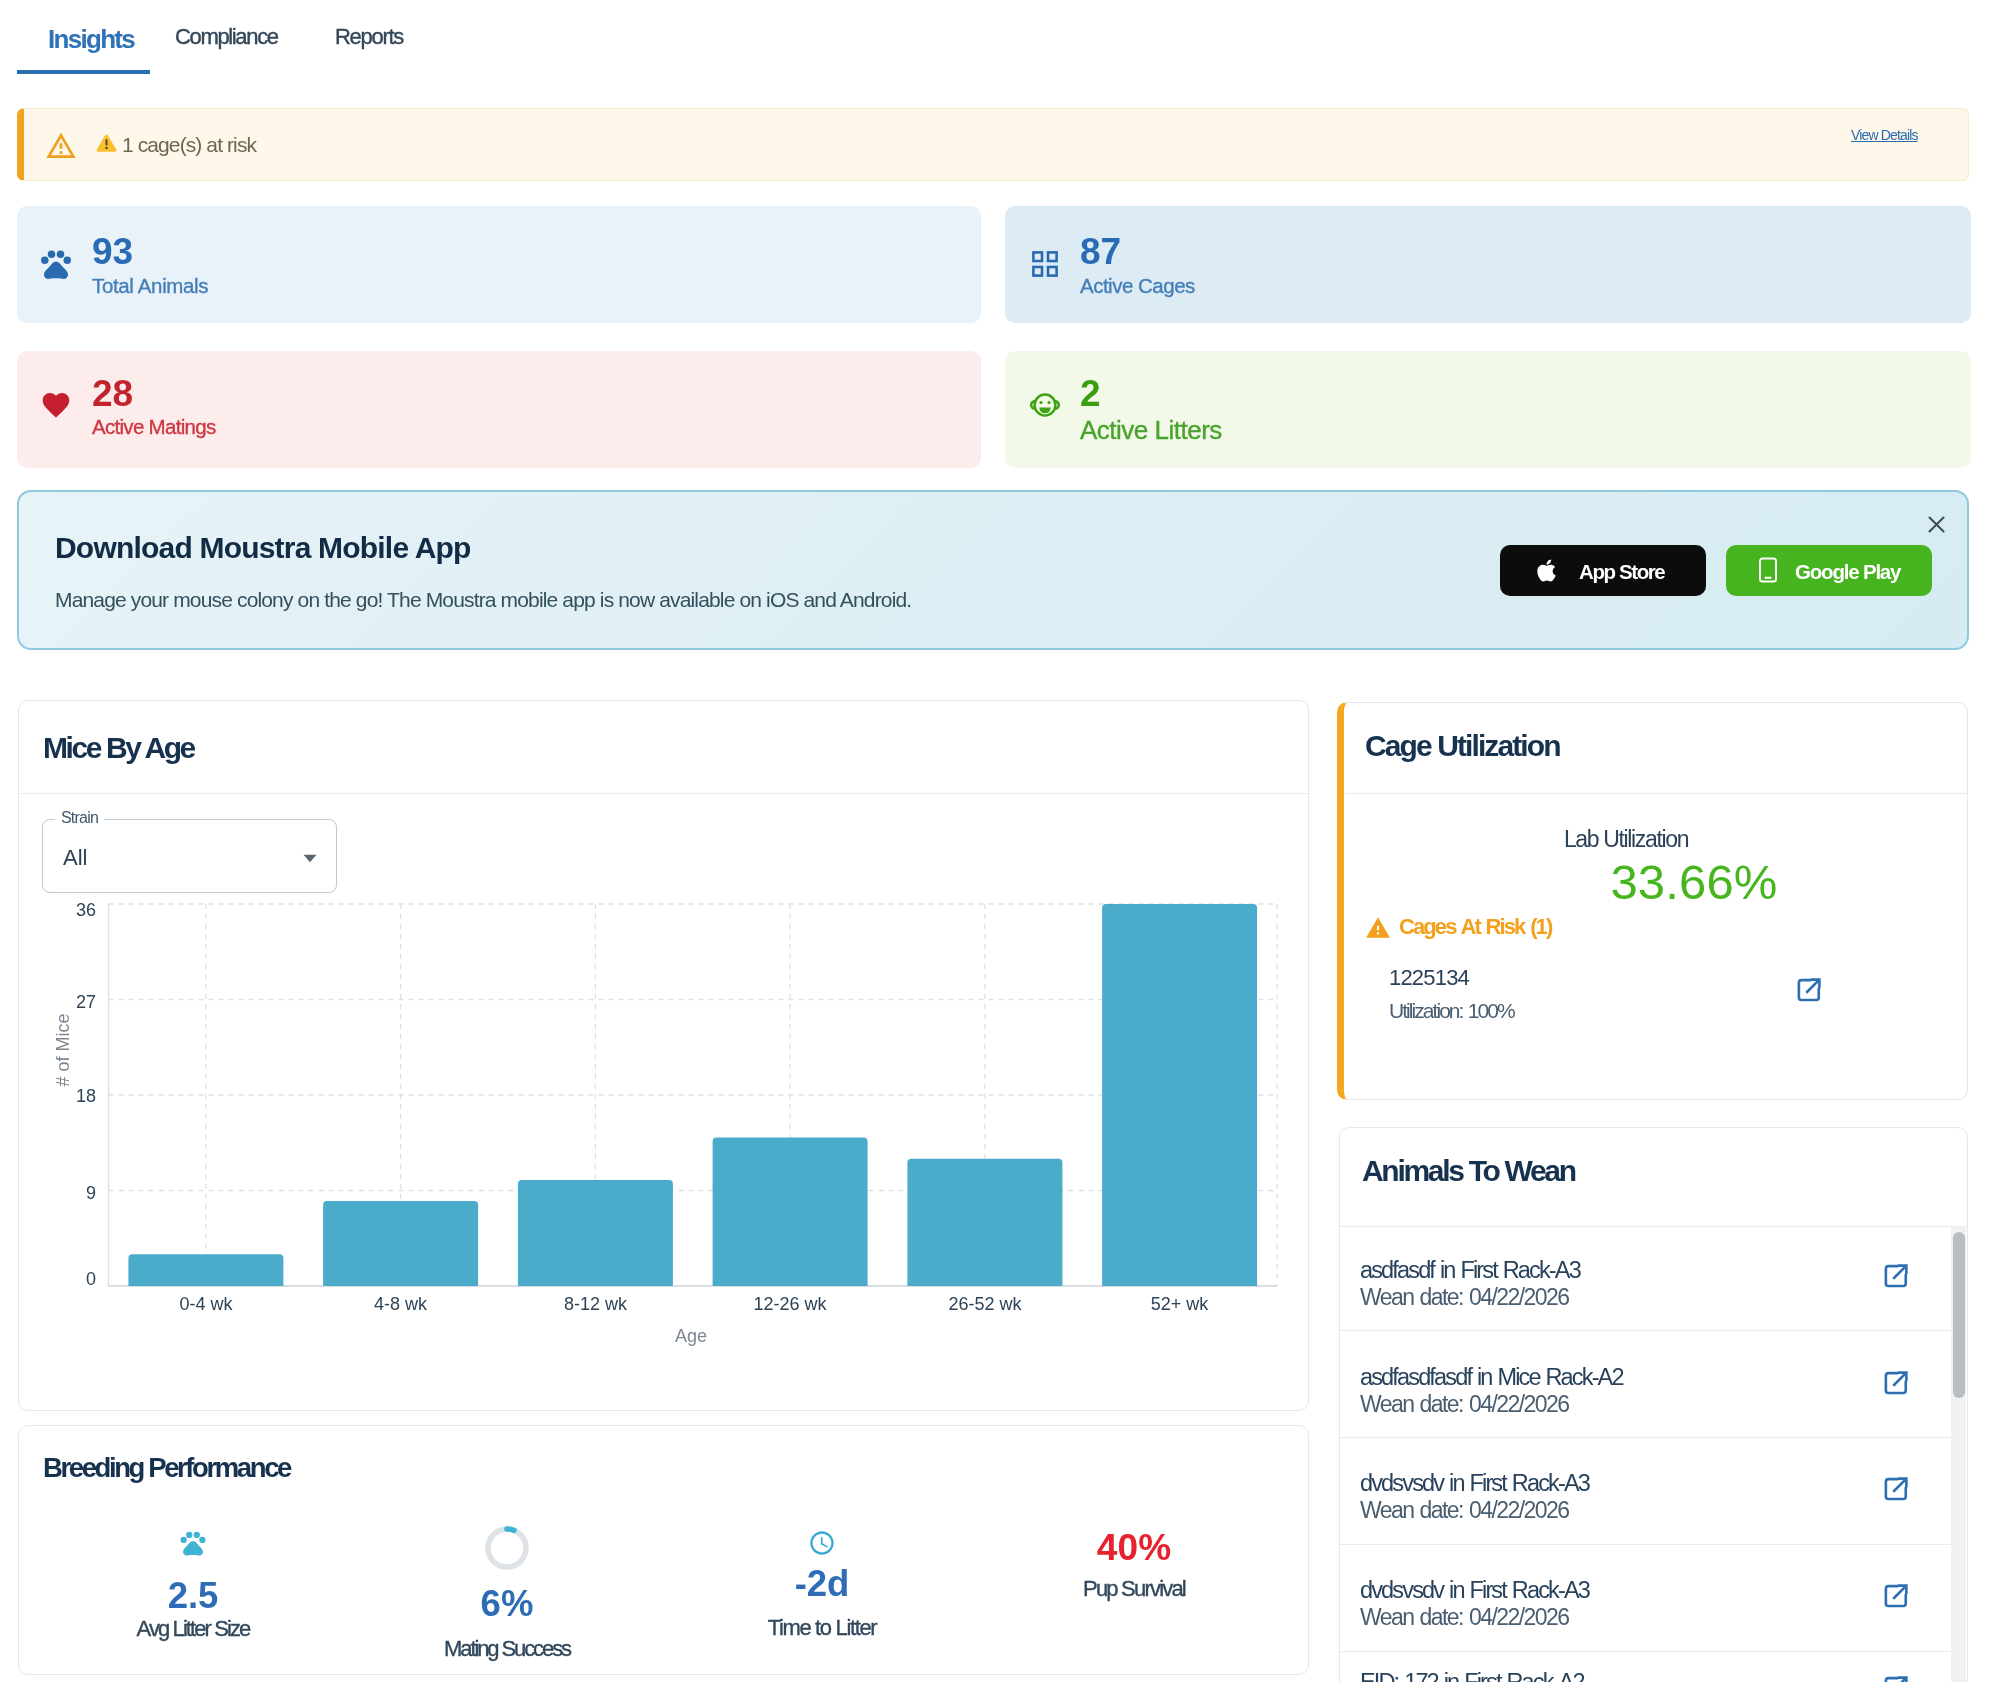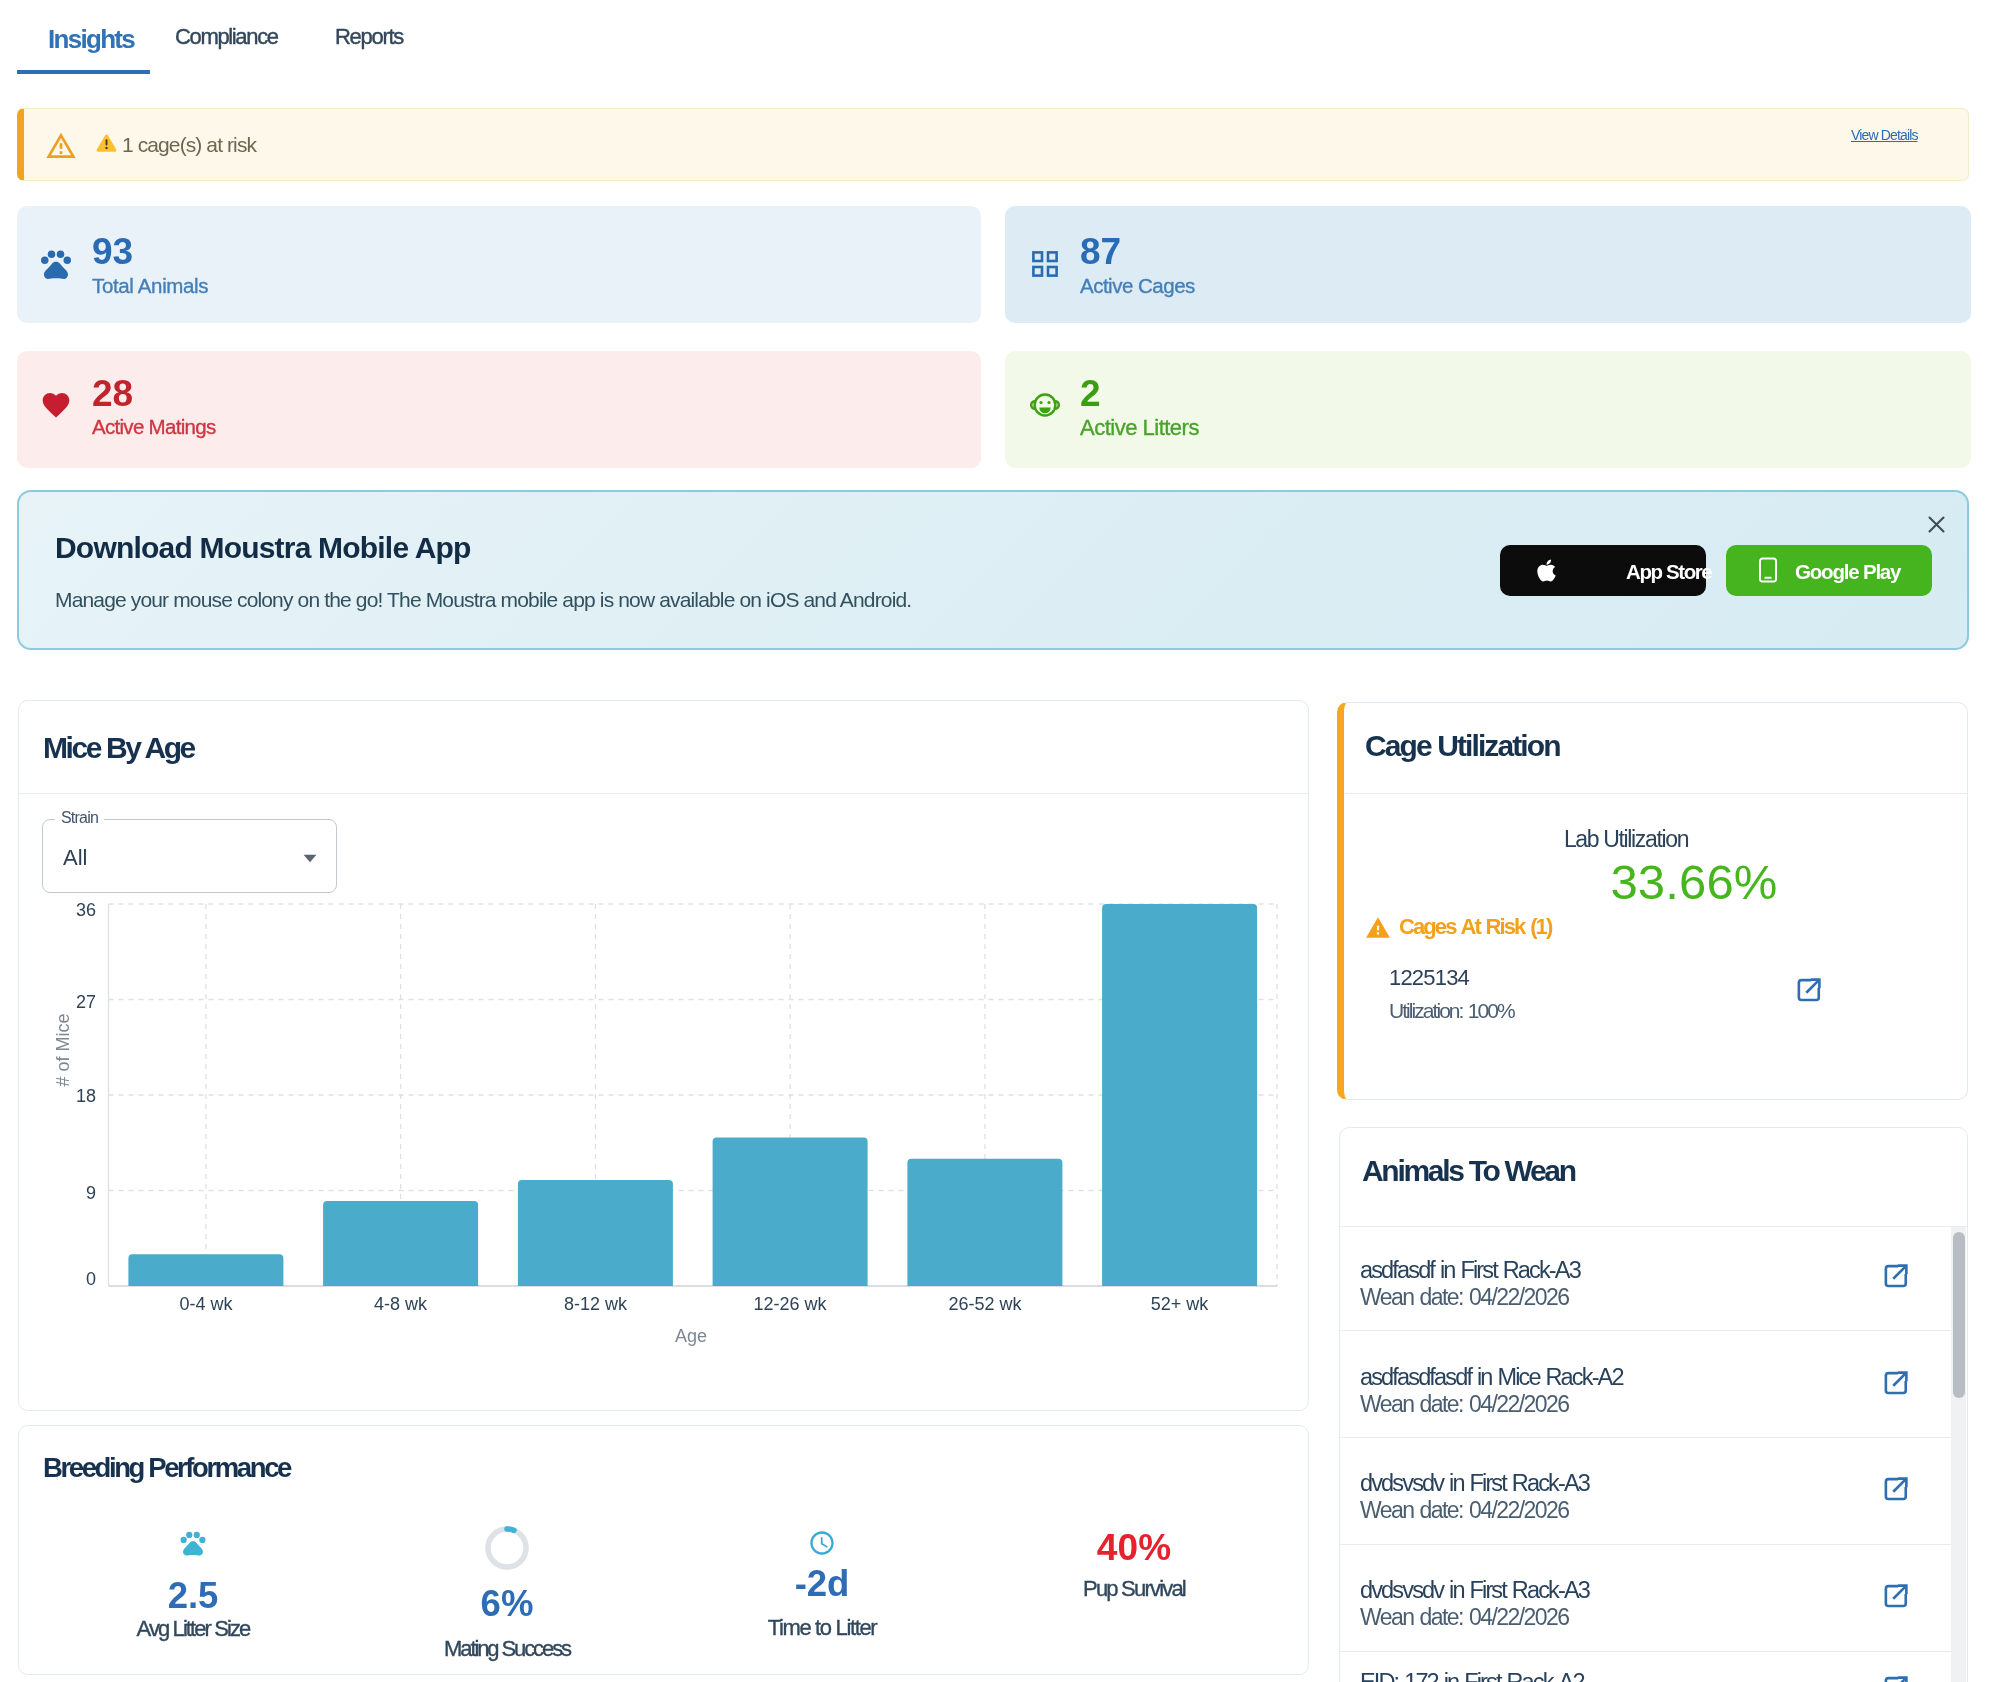--- a/index.html
+++ b/index.html
@@ -59,31 +59,31 @@
 <div class="abs" style="left:1005px; top:351px; width:966px; height:117px; background:#f3f9e8; border-radius:10px;"></div>
 <svg class="abs" style="left:1028px; top:390px;" width="34" height="30" viewBox="0 0 34 30" fill="none" stroke="#3da214" stroke-width="2.5">
 <circle cx="17" cy="15" r="10.4"></circle>
 <path d="M7.7 11.4 A3.7 3.7 0 1 0 7.7 18.6"></path>
 <path d="M26.3 11.4 A3.7 3.7 0 1 1 26.3 18.6"></path>
 <circle cx="13" cy="12.5" r="1.6" fill="#3da214" stroke="none"></circle>
 <circle cx="21" cy="12.5" r="1.6" fill="#3da214" stroke="none"></circle>
 <path d="M11.3 17.6 h11.4 a5.7 5.7 0 0 1-11.4 0 z" fill="#3da214" stroke="none"></path>
 </svg>
 <div class="abs" style="left:1080px; top:375px; font-size:37px; font-weight:700; color:#3b9e10; line-height:1;">2</div>
-<div class="abs" style="left:1080px; top:417px; font-size:22px; font-weight:500; letter-spacing:-0.5px; -webkit-text-stroke:0.35px #49a32c; color:#49a32c; line-height:1;">Active Litters</div>
+<div class="abs" style="left:1080px; top:417px; font-size:26px; font-weight:500; letter-spacing:-0.5px; -webkit-text-stroke:0.35px #49a32c; color:#49a32c; line-height:1;">Active Litters</div>
 
 <div class="abs" style="left:17px; top:490px; width:1952px; height:160px; background:linear-gradient(135deg,#e7f3f7 0%,#dceef4 55%, #d6ebf2 100%); border:2px solid #8ecadd; border-radius:14px;"></div>
 <div class="abs" style="left:55px; top:533px; font-size:30px; font-weight:700; letter-spacing:-0.8px; color:#132c46; line-height:1;">Download Moustra Mobile App</div>
 <div class="abs" style="left:55px; top:588.5px; font-size:21px; letter-spacing:-0.85px; color:#33505e; line-height:1;">Manage your mouse colony on the go! The Moustra mobile app is now available on iOS and Android.</div>
 
 <div class="abs" style="left:1500px; top:545px; width:206px; height:51px; background:#0c0c0c; border-radius:10px;"></div>
 <svg class="abs" style="left:1537px; top:558px;" width="19" height="25" viewBox="0 0 384 512" fill="#ffffff">
     <path d="M318.7 268.7c-.2-36.7 16.4-64.4 50-84.8-18.8-26.9-47.2-41.7-84.7-44.6-35.5-2.7-74.3 20.7-88.5 20.7-15 0-49.4-19.7-76.4-19.7C63.3 141.2 4 184.8 4 273.5q0 39.3 14.4 81.2c12.8 36.7 59 126.7 107.2 125.2 25.2-.6 43-17.9 75.8-17.9 31.8 0 48.3 17.9 76.4 17.9 48.6-.7 90.4-82.5 102.6-119.3-65.2-30.7-61.7-90-61.7-91.9zm-56.6-164.2c27.3-32.4 24.8-61.9 24-72.5-24.1 1.4-52 16.4-67.9 34.9-17.5 19.8-27.8 44.3-25.6 71.9 26.1 2 49.9-11.4 69.5-34.3z"></path>
   </svg>
-<div class="abs" style="left:1626px; top:562px; font-size:20.5px; font-weight:700; letter-spacing:-1.4px; color:#fff; line-height:1;">App Store</div>
+<div class="abs" style="left:1579px; top:562px; font-size:20.5px; font-weight:700; letter-spacing:-1.4px; color:#fff; line-height:1;">App Store</div>
 
 <div class="abs" style="left:1726px; top:545px; width:206px; height:51px; background:#46b41e; border-radius:10px;"></div>
 <svg class="abs" style="left:1755px; top:557px;" width="26" height="26" viewBox="0 0 24 24" fill="none" stroke="#ffffff" stroke-width="1.8">
     <rect x="4.6" y="1.4" width="14.8" height="21.2" rx="2.4"></rect>
     <path d="M9.5 19.1h5" stroke-linecap="round"></path>
   </svg>
 <div class="abs" style="left:1795px; top:562px; font-size:20.5px; font-weight:700; letter-spacing:-1.2px; color:#fff; line-height:1;">Google Play</div>
 
 <svg class="abs" style="left:1928px; top:516px;" width="17" height="17" viewBox="0 0 17 17" stroke="#3f4c5c" stroke-width="2.1" stroke-linecap="round">
     <path d="M1.5 1.5 L15.5 15.5 M15.5 1.5 L1.5 15.5"></path>

